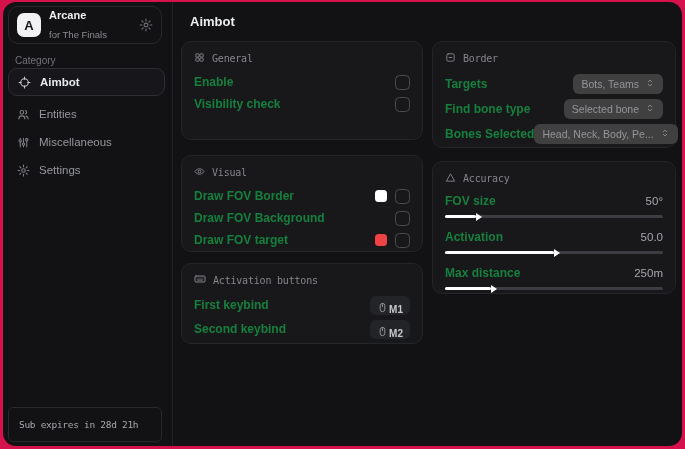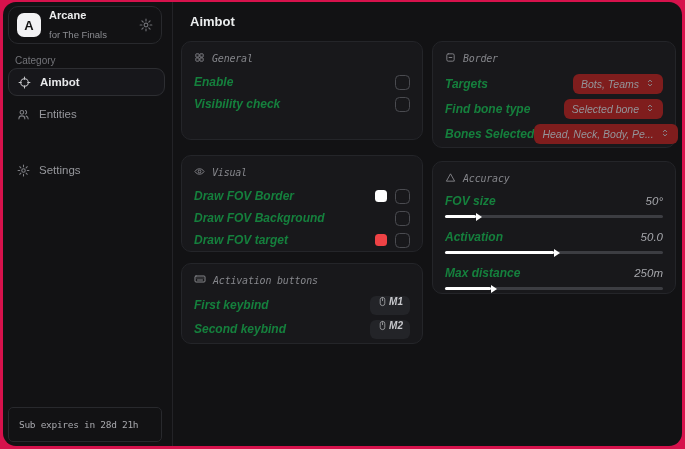--- a/index.html
+++ b/index.html
@@ -56,47 +56,47 @@
   }
   .foot-1 { font-size:9.5px; color:#a7a8ad; letter-spacing:-0.3px; }
   .foot-2 { font-size:8.5px; color:#84858a; letter-spacing:-0.3px; }
   
   .page-title {
     position:absolute; left:187px; top:12px;
     font-size:13px; font-weight:700; color:#eceeef;
   }
   .card {
     position:absolute; background:#18181b; border:1px solid #242529;
-    border-radius:10px; padding:9px 12px 8px 12px;font-style:italic;
+    border-radius:10px; padding:9px 12px 8px 12px;
   }
   .card-hd {
     display:flex; align-items:center; gap:7px;
     color:#85868b; font-family:"DejaVu Sans Mono", monospace;
     font-size:10px; letter-spacing:-0.2px; margin-bottom:6px; height:14px;
   }
   .card-hd svg { flex:none; }
   .row {
     display:flex; align-items:center; justify-content:space-between; height:22px;
   }
   .row-lbl { font-size:12px; font-weight:600; color:#15803d; white-space:nowrap; }
   .ctl { display:flex; align-items:center; gap:8px; }
   .cb {
     width:15px; height:15px; border:1.5px solid #4a4b50; border-radius:4.5px;
     cursor:pointer; flex:none; background:transparent;
   }
   .swatch { width:12px; height:12px; border-radius:3.5px; cursor:pointer; flex:none; }
   .kb-btn {
-    display:flex; align-items:flex-start; gap:1px; height:19px; padding:0 7px;
+    display:flex; align-items:flex-end; gap:1px; height:19px; padding:0 7px;
     background:#232428; border-radius:6px; cursor:pointer;
     font-size:10px; font-weight:600; color:#c7c8cc;
   }
   .kb-btn svg { color:#9a9b9f; }
   .dd-btn {
     display:flex; align-items:center; gap:6px; height:20px; padding:0 8px;
-    background:#7f1d1d; border-radius:6px; cursor:pointer;
+    background:#404040; border-radius:6px; cursor:pointer;
     font-size:10.5px; color:#94959a; white-space:nowrap;
   }
   .dd-btn svg { color:#8a8b90; flex:none; }
   .dd-val { max-width:118px; overflow:hidden; text-overflow:ellipsis; }
   
   .acc-group { margin-bottom:11px; }
   .acc-top { display:flex; align-items:center; justify-content:space-between; height:15px; }
   .acc-val { font-size:11.5px; color:#a5a6ab; }
   .slider {
     margin-top:7px; height:3px; background:#3c3d42; border-radius:2px;
@@ -148,20 +148,31 @@
       <span class="ni">
         <svg width="13" height="13" viewBox="0 0 24 24" fill="none" stroke="currentColor" stroke-width="2" stroke-linecap="round">
           <circle cx="9" cy="8" r="3.4"></circle>
           <path d="M3.5 20c0-3 2.4-5.4 5.5-5.4s5.5 2.4 5.5 5.4"></path>
           <path d="M15.5 4.8a3.4 3.4 0 0 1 0 6.4M17 15c2.3.8 3.5 2.6 3.5 5"></path>
         </svg>
       </span>
       <span>Entities</span>
     </div>
 
+    <div class="nav-item" style="top:126px;">
+      <span class="ni">
+        <svg width="13" height="13" viewBox="0 0 24 24" fill="none" stroke="currentColor" stroke-width="2" stroke-linecap="round">
+          <path d="M6 4v16M12 4v16M18 4v16"></path>
+          <circle cx="6" cy="9" r="2.2" fill="#121214"></circle>
+          <circle cx="12" cy="15" r="2.2" fill="#121214"></circle>
+          <circle cx="18" cy="7" r="2.2" fill="#121214"></circle>
+        </svg>
+      </span>
+      <span>Miscellaneous</span>
+    </div>
 
     <div class="nav-item" style="top:154px;">
       <span class="ni">
         <svg width="13" height="13" viewBox="0 0 24 24" fill="none" stroke="currentColor" stroke-width="2" stroke-linecap="round">
           <circle cx="12" cy="12" r="3.2"></circle>
           <path d="M12 2v3M12 19v3M2 12h3M19 12h3M5 5l2.2 2.2M16.8 16.8L19 19M19 5l-2.2 2.2M7.2 16.8L5 19"></path>
         </svg>
       </span>
       <span>Settings</span>
     </div>

